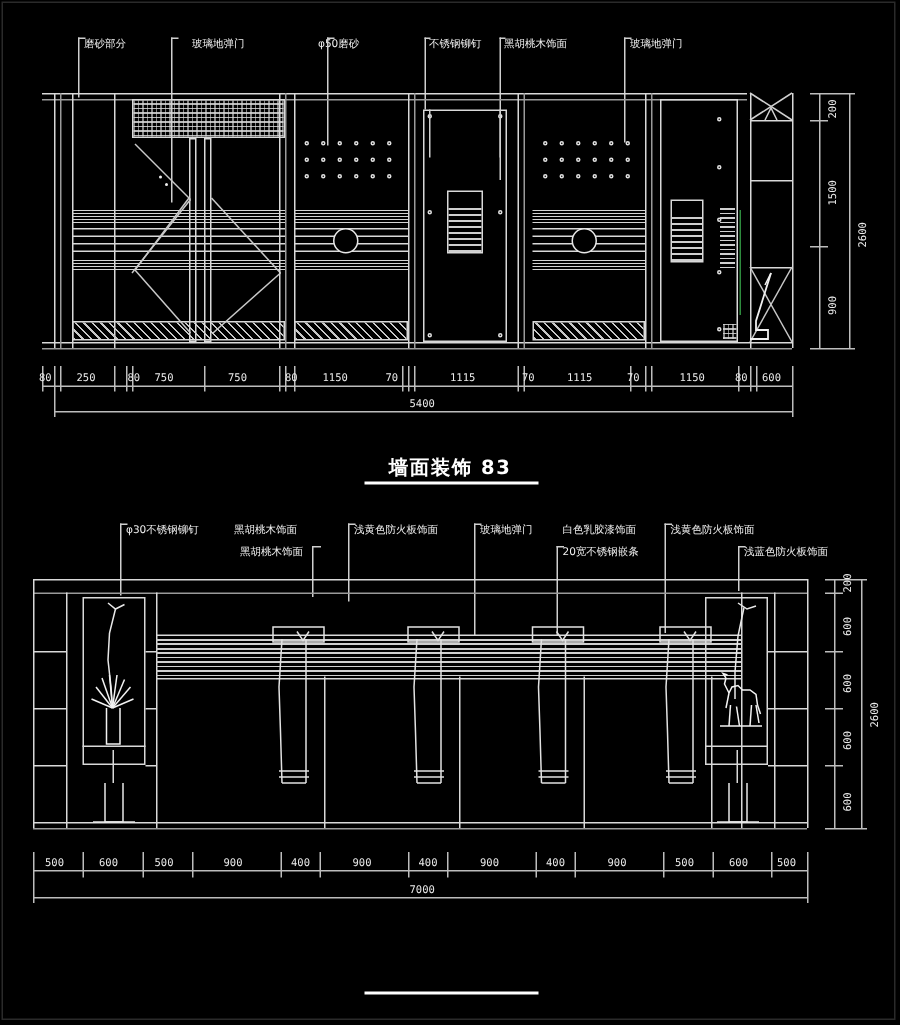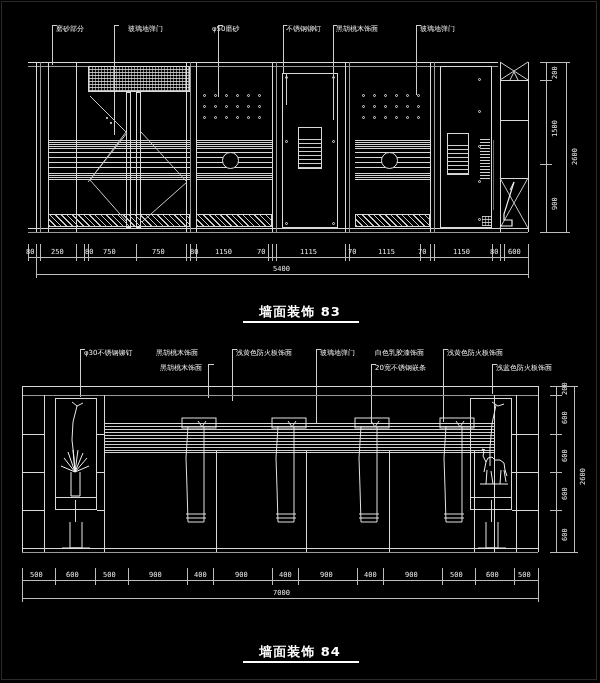--- a/index.html
+++ b/index.html
@@ -479,16 +479,15 @@
     <div class="dimtxt" style="left:235px;top:571px;">900</div>
     <div class="dimtxt" style="left:279px;top:571px;">400</div>
     <div class="dimtxt" style="left:320px;top:571px;">900</div>
     <div class="dimtxt" style="left:364px;top:571px;">400</div>
     <div class="dimtxt" style="left:405px;top:571px;">900</div>
     <div class="dimtxt" style="left:450px;top:571px;">500</div>
     <div class="dimtxt" style="left:486px;top:571px;">600</div>
     <div class="dimtxt" style="left:518px;top:571px;">500</div>
     <div class="dimtxt" style="left:273px;top:589px;">7000</div>
 
-    <div class="title" style="left:235px;top:643px;width:130px;">墙面装饰 84</div>
     <div class="title-rule" style="left:243px;top:661px;width:116px;"></div>
   </div>
 </div>
 
 </body></html>

